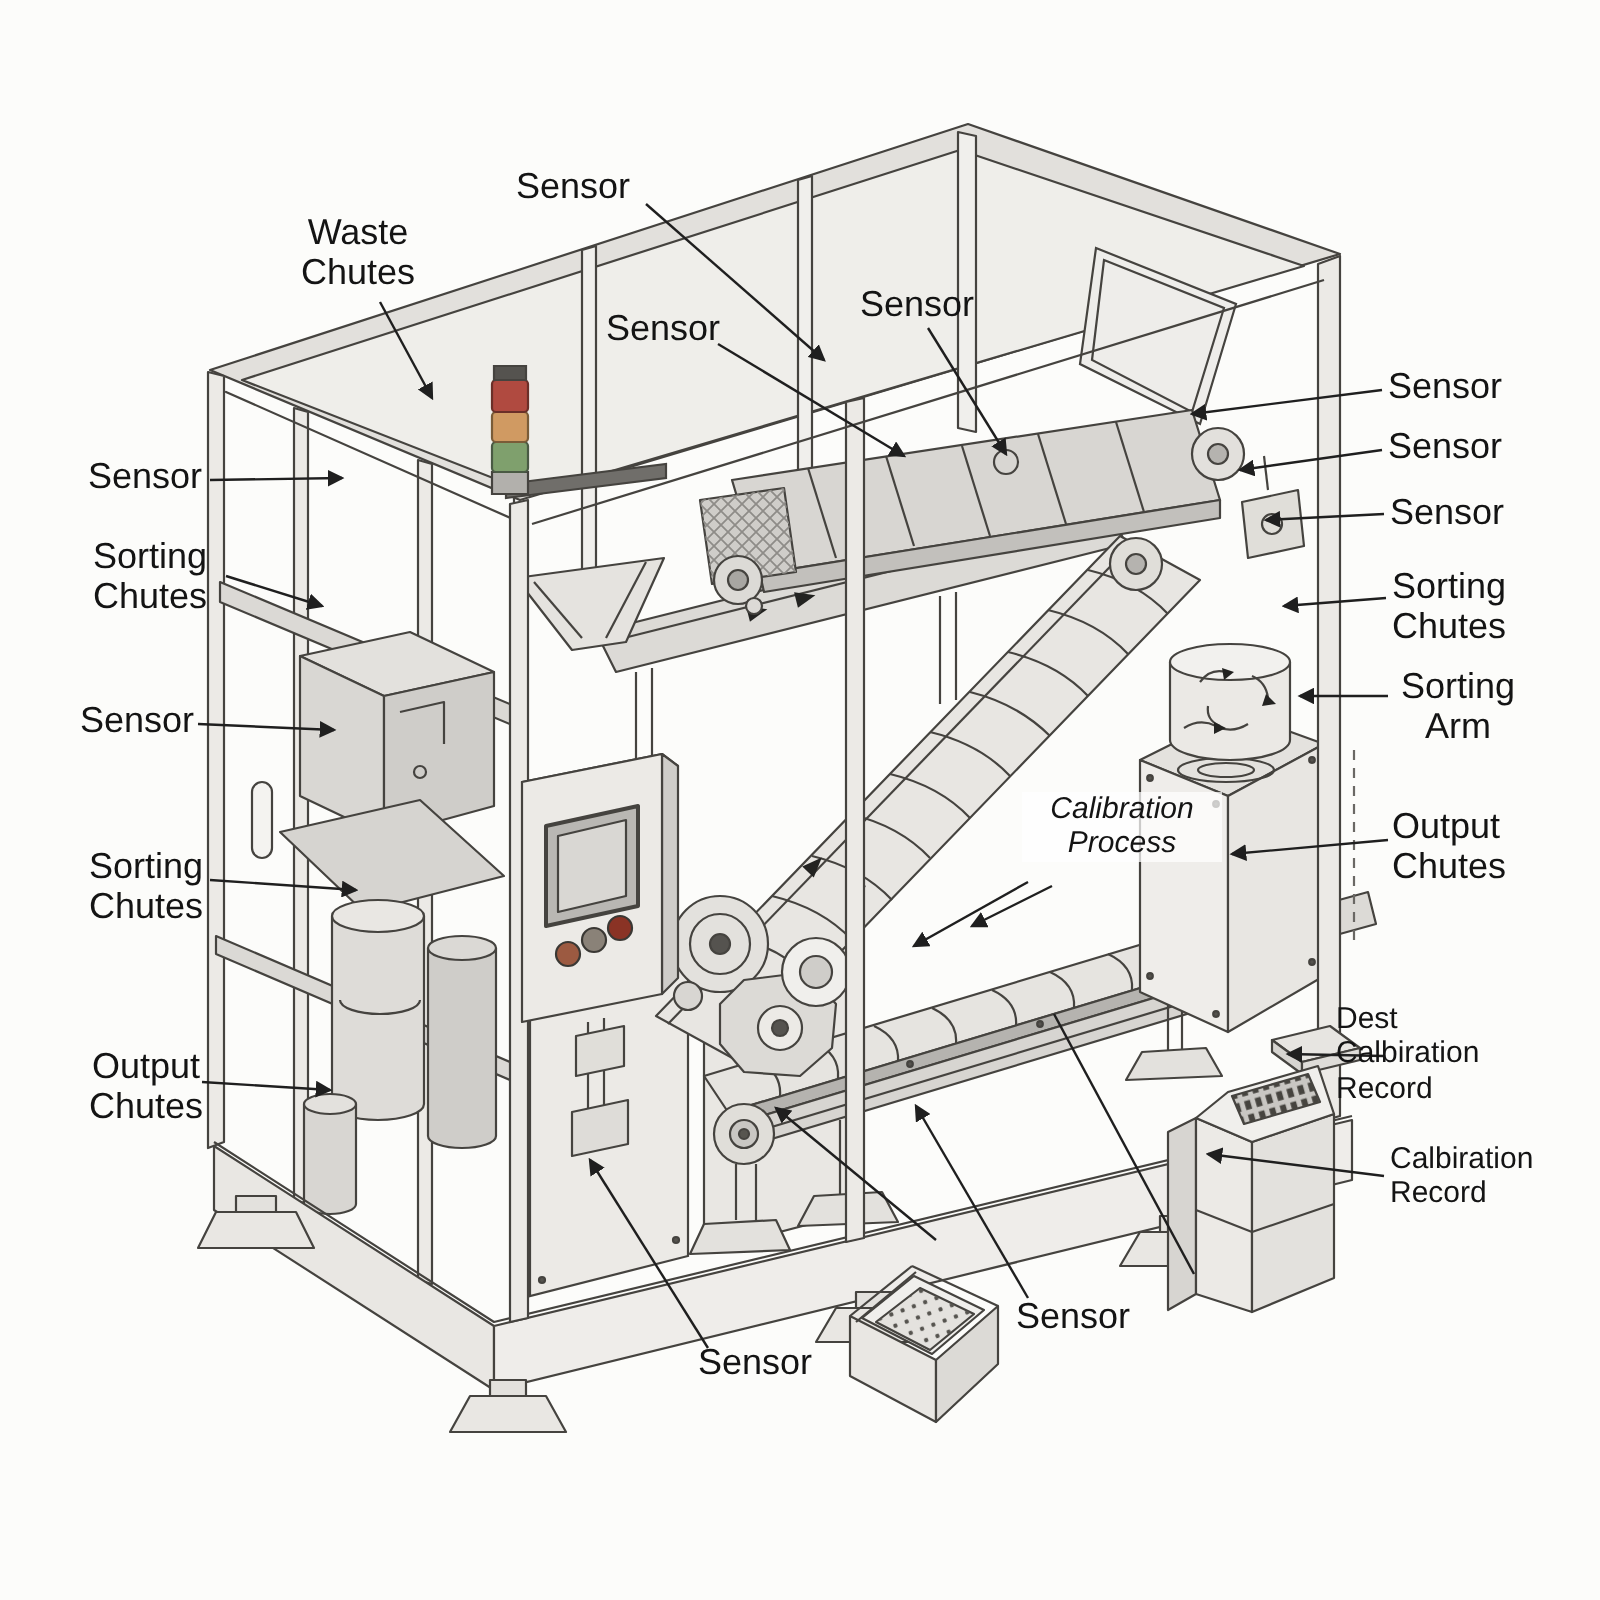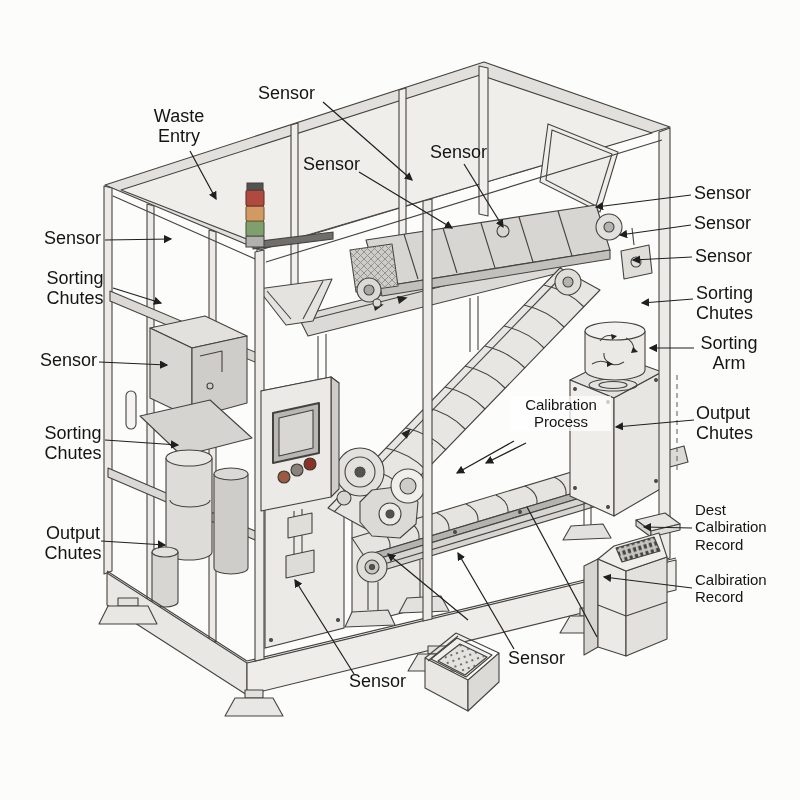--- a/index.html
+++ b/index.html
@@ -299,44 +299,44 @@
     <line x1="526" y1="443" x2="486" y2="463" marker-end="url(#arr)"></line>
     <line x1="692" y1="528" x2="644" y2="527" marker-end="url(#arr)"></line>
     <line x1="692" y1="588" x2="604" y2="577" marker-end="url(#arr)"></line>
     <line x1="468" y1="620" x2="388" y2="554" marker-end="url(#arr)"></line>
     <line x1="514" y1="649" x2="458" y2="553" marker-end="url(#arr)"></line>
     <line x1="354" y1="674" x2="295" y2="580" marker-end="url(#arr)"></line>
   </g>
 </svg>
 
 <div class="lbl center" style="left:136px;top:106px;width:86px;">Waste
-Entry</div>
+Chutes</div>
 <div class="lbl" style="left:258px;top:83px;">Sensor</div>
 <div class="lbl" style="left:303px;top:154px;">Sensor</div>
 <div class="lbl" style="left:430px;top:142px;">Sensor</div>
 <div class="lbl" style="left:44px;top:228px;">Sensor</div>
 <div class="lbl center" style="left:38px;top:268px;width:74px;">Sorting
 Chutes</div>
 <div class="lbl" style="left:40px;top:350px;">Sensor</div>
 <div class="lbl center" style="left:36px;top:423px;width:74px;">Sorting
 Chutes</div>
 <div class="lbl center" style="left:36px;top:523px;width:74px;">Output
 Chutes</div>
 <div class="lbl" style="left:694px;top:183px;">Sensor</div>
 <div class="lbl" style="left:694px;top:213px;">Sensor</div>
 <div class="lbl" style="left:695px;top:246px;">Sensor</div>
 <div class="lbl" style="left:696px;top:283px;">Sorting
 Chutes</div>
 <div class="lbl center" style="left:697px;top:333px;width:64px;">Sorting
 Arm</div>
 <div class="lbl" style="left:696px;top:403px;">Output
 Chutes</div>
-<div class="lbl small center boxed" style="left:511px;top:396px;width:96px;">Calibration
+<div class="lbl small center boxed" style="left:511px;top:396px;width:96px;font-style:italic;">Calibration
 Process</div>
-<div class="lbl small" style="left:695px;top:501px;">Dest
+<div class="lbl small" style="left:668px;top:501px;">Dest
 Calbiration
 Record</div>
 <div class="lbl small" style="left:695px;top:571px;">Calbiration
 Record</div>
 <div class="lbl" style="left:508px;top:648px;">Sensor</div>
 <div class="lbl" style="left:349px;top:671px;">Sensor</div>
 
 </div>
 
 </body></html>

